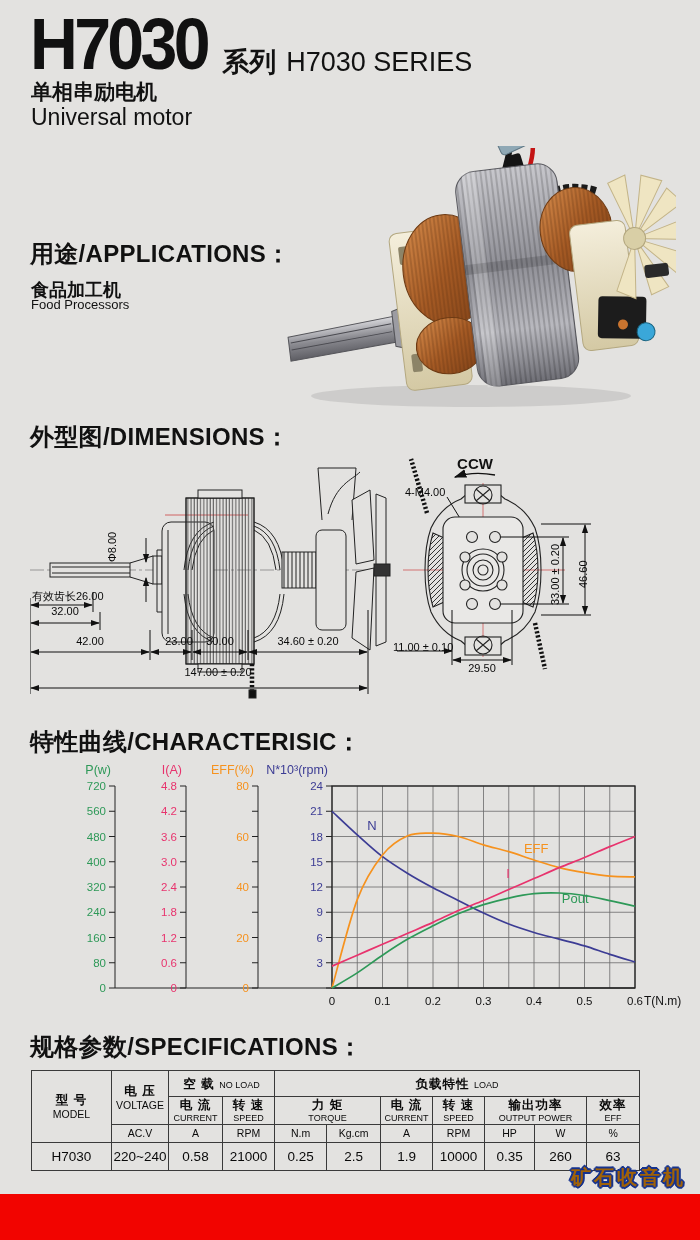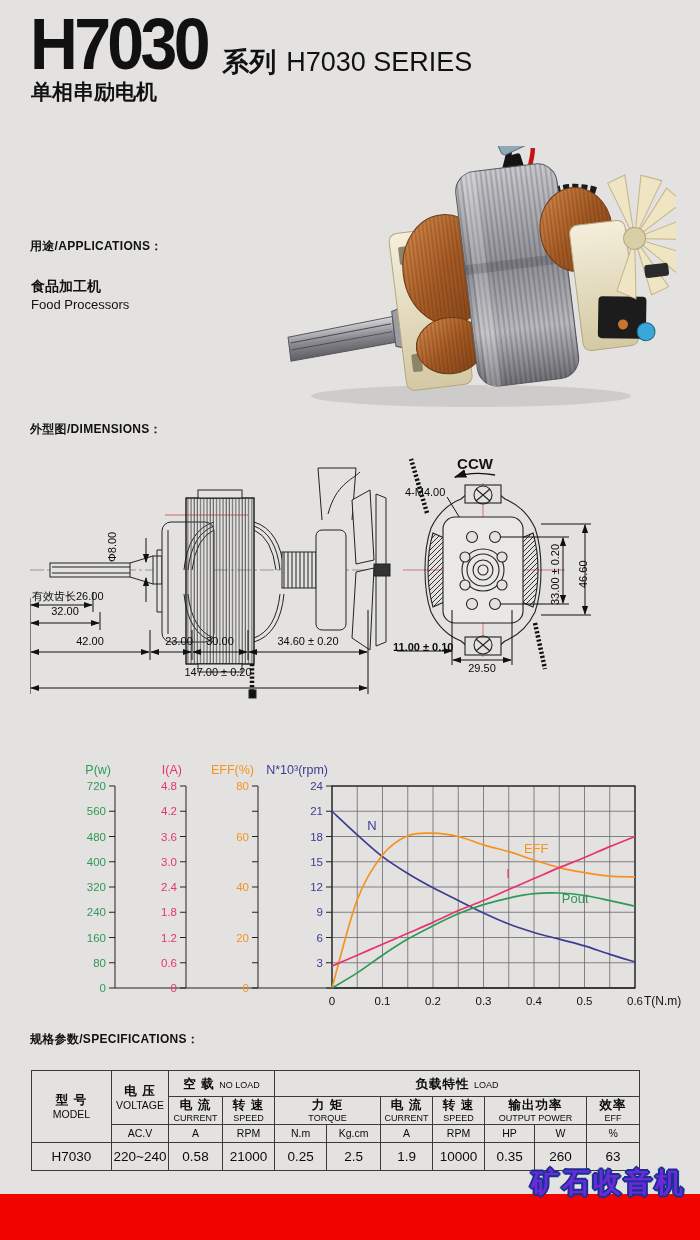--- a/index.html
+++ b/index.html
@@ -7,56 +7,57 @@
         font-family:"Liberation Sans",sans-serif;color:#111;}
   .abs{position:absolute;}
   
   #brand{position:absolute;left:30px;top:8px;white-space:nowrap;}
   #brand .model{display:inline-block;font-size:72px;font-weight:bold;letter-spacing:-4px;
                 transform:scaleX(.92);transform-origin:left bottom;line-height:1;vertical-align:bottom;}
   #brand .series-cn{font-size:27px;font-weight:bold;vertical-align:bottom;line-height:1.25;}
   #brand .series-en{font-size:27px;vertical-align:bottom;line-height:1.25;margin-left:10px;}
   .subtitle-cn{position:absolute;left:31px;top:78px;font-size:21px;font-weight:bold;}
   .subtitle-en{position:absolute;left:31px;top:104px;font-size:23px;}
-  .sec-heading{position:absolute;font-size:12px;font-weight:bold;letter-spacing:.3px;}
-  .app-cn{position:absolute;left:31px;top:278px;font-size:14px;font-weight:bold;}
+  .sec-heading{position:absolute;font-size:24px;font-weight:bold;letter-spacing:.3px;}
+  .app-cn{position:absolute;left:31px;top:278px;font-size:18px;font-weight:bold;}
   .app-en{position:absolute;left:31px;top:297px;font-size:13px;}
   
   .dim{position:absolute;font-size:11px;color:#0a0a0a;white-space:nowrap;}
   .dim.c{text-align:center;}
   .rot{transform:rotate(-90deg);transform-origin:0 0;}
   .ccw{position:absolute;font-size:15px;font-weight:bold;text-align:center;}
   
   #spec-table{position:absolute;left:31px;top:1070px;border-collapse:collapse;table-layout:fixed;
               width:608px;font-family:"Liberation Sans",sans-serif;}
   #spec-table td,#spec-table th{border:1px solid #3a3a3a;padding:0;text-align:center;vertical-align:middle;
               font-weight:normal;color:#0a0a0a;line-height:1.15;}
   .cn{font-size:12.5px;font-weight:bold;letter-spacing:1px;}
   .en{font-size:9px;letter-spacing:0;}
   .en-big{font-size:10.5px;}
   .unit-row td{font-size:10.5px;height:17px;}
   .data-row td{font-size:13.5px;height:27px;}
   
   #red-band{position:absolute;left:0;top:1194px;width:700px;height:46px;}
-  #logo-cn{position:absolute;right:14px;top:1164px;font-size:28px;font-weight:bold;letter-spacing:3px;
-           color:#6d28d9;text-shadow:-2px 0 #16338e,2px 0 #16338e,0 -2px #16338e,0 2px #16338e,
+  #logo-cn{position:absolute;right:14px;top:1164px;font-size:20px;font-weight:bold;letter-spacing:3px;
+           color:#a16207;text-shadow:-2px 0 #16338e,2px 0 #16338e,0 -2px #16338e,0 2px #16338e,
            -1px -1px #16338e,1px 1px #16338e,1px -1px #16338e,-1px 1px #16338e;}
   #logo-url{position:absolute;right:16px;top:1200px;font-size:18px;font-weight:bold;letter-spacing:.5px;
            color:#16338e;text-shadow:-1px 0 #fff,1px 0 #fff,0 -1px #fff,0 1px #fff;}
   svg{display:block;}
 </style>
 </head>
 <body>
 
 <div id="page">
 
   <div id="brand">
     <span class="model">H7030</span><span class="series-cn">系列</span><span class="series-en">H7030 SERIES</span>
   </div>
   <div class="subtitle-cn">单相串励电机</div>
+  <div class="subtitle-en">Universal motor</div>
 
   <svg class="abs" style="left:276px;top:146px;" width="400" height="266" viewBox="0 0 400 266">
     <defs>
       <linearGradient id="gMetal" x1="0" y1="0" x2="0" y2="1">
         <stop offset="0" stop-color="#c8c8cd"></stop>
           <stop offset=".45" stop-color="#8f8f96"></stop>
         <stop offset=".75" stop-color="#b9b9bf"></stop>
           <stop offset="1" stop-color="#6f6f76"></stop>
       </linearGradient>
       <linearGradient id="gCopper" x1="0" y1="0" x2="1" y2="1">
@@ -286,23 +287,24 @@
         <line x1="117" y1="155" x2="117" y2="210"></line>
       <line x1="58" y1="205" x2="116" y2="205" marker-start="url(#ar2)" marker-end="url(#ar2)"></line>
       <line x1="2" y1="196" x2="57" y2="196" marker-end="url(#ar2)"></line>
     </g>
   </svg>
 
   <span class="ccw" style="left:445px;top:455px;width:60px;">CCW</span>
   <span class="dim" style="left:405px;top:486px;">4-M4.00</span>
   <span class="dim rot" style="left:549px;top:605px;">33.00 ± 0.20</span>
   <span class="dim rot" style="left:577px;top:588px;">46.60</span>
-  <span class="dim" style="left:393px;top:641px;font-weight:bold;">11.00 ± 0.10</span>
+  <span class="dim" style="left:393px;top:641px;">11.00 ± 0.10</span>
   <span class="dim c" style="left:452px;width:60px;top:662px;">29.50</span>
 
+  <div class="sec-heading" style="left:30px;top:726px;">特性曲线/CHARACTERISIC：</div>
   <svg id="chart-svg" class="abs" style="left:0;top:758px;" width="700" height="262" viewBox="0 0 700 262">
       <line x1="332" y1="28" x2="332" y2="230" stroke="#6a6a6a" stroke-width="0.8"></line>
       <line x1="357.25" y1="28" x2="357.25" y2="230" stroke="#6a6a6a" stroke-width="0.8"></line>
       <line x1="382.5" y1="28" x2="382.5" y2="230" stroke="#6a6a6a" stroke-width="0.8"></line>
       <line x1="407.75" y1="28" x2="407.75" y2="230" stroke="#6a6a6a" stroke-width="0.8"></line>
       <line x1="433" y1="28" x2="433" y2="230" stroke="#6a6a6a" stroke-width="0.8"></line>
       <line x1="458.25" y1="28" x2="458.25" y2="230" stroke="#6a6a6a" stroke-width="0.8"></line>
       <line x1="483.5" y1="28" x2="483.5" y2="230" stroke="#6a6a6a" stroke-width="0.8"></line>
       <line x1="508.75" y1="28" x2="508.75" y2="230" stroke="#6a6a6a" stroke-width="0.8"></line>
       <line x1="534" y1="28" x2="534" y2="230" stroke="#6a6a6a" stroke-width="0.8"></line>

